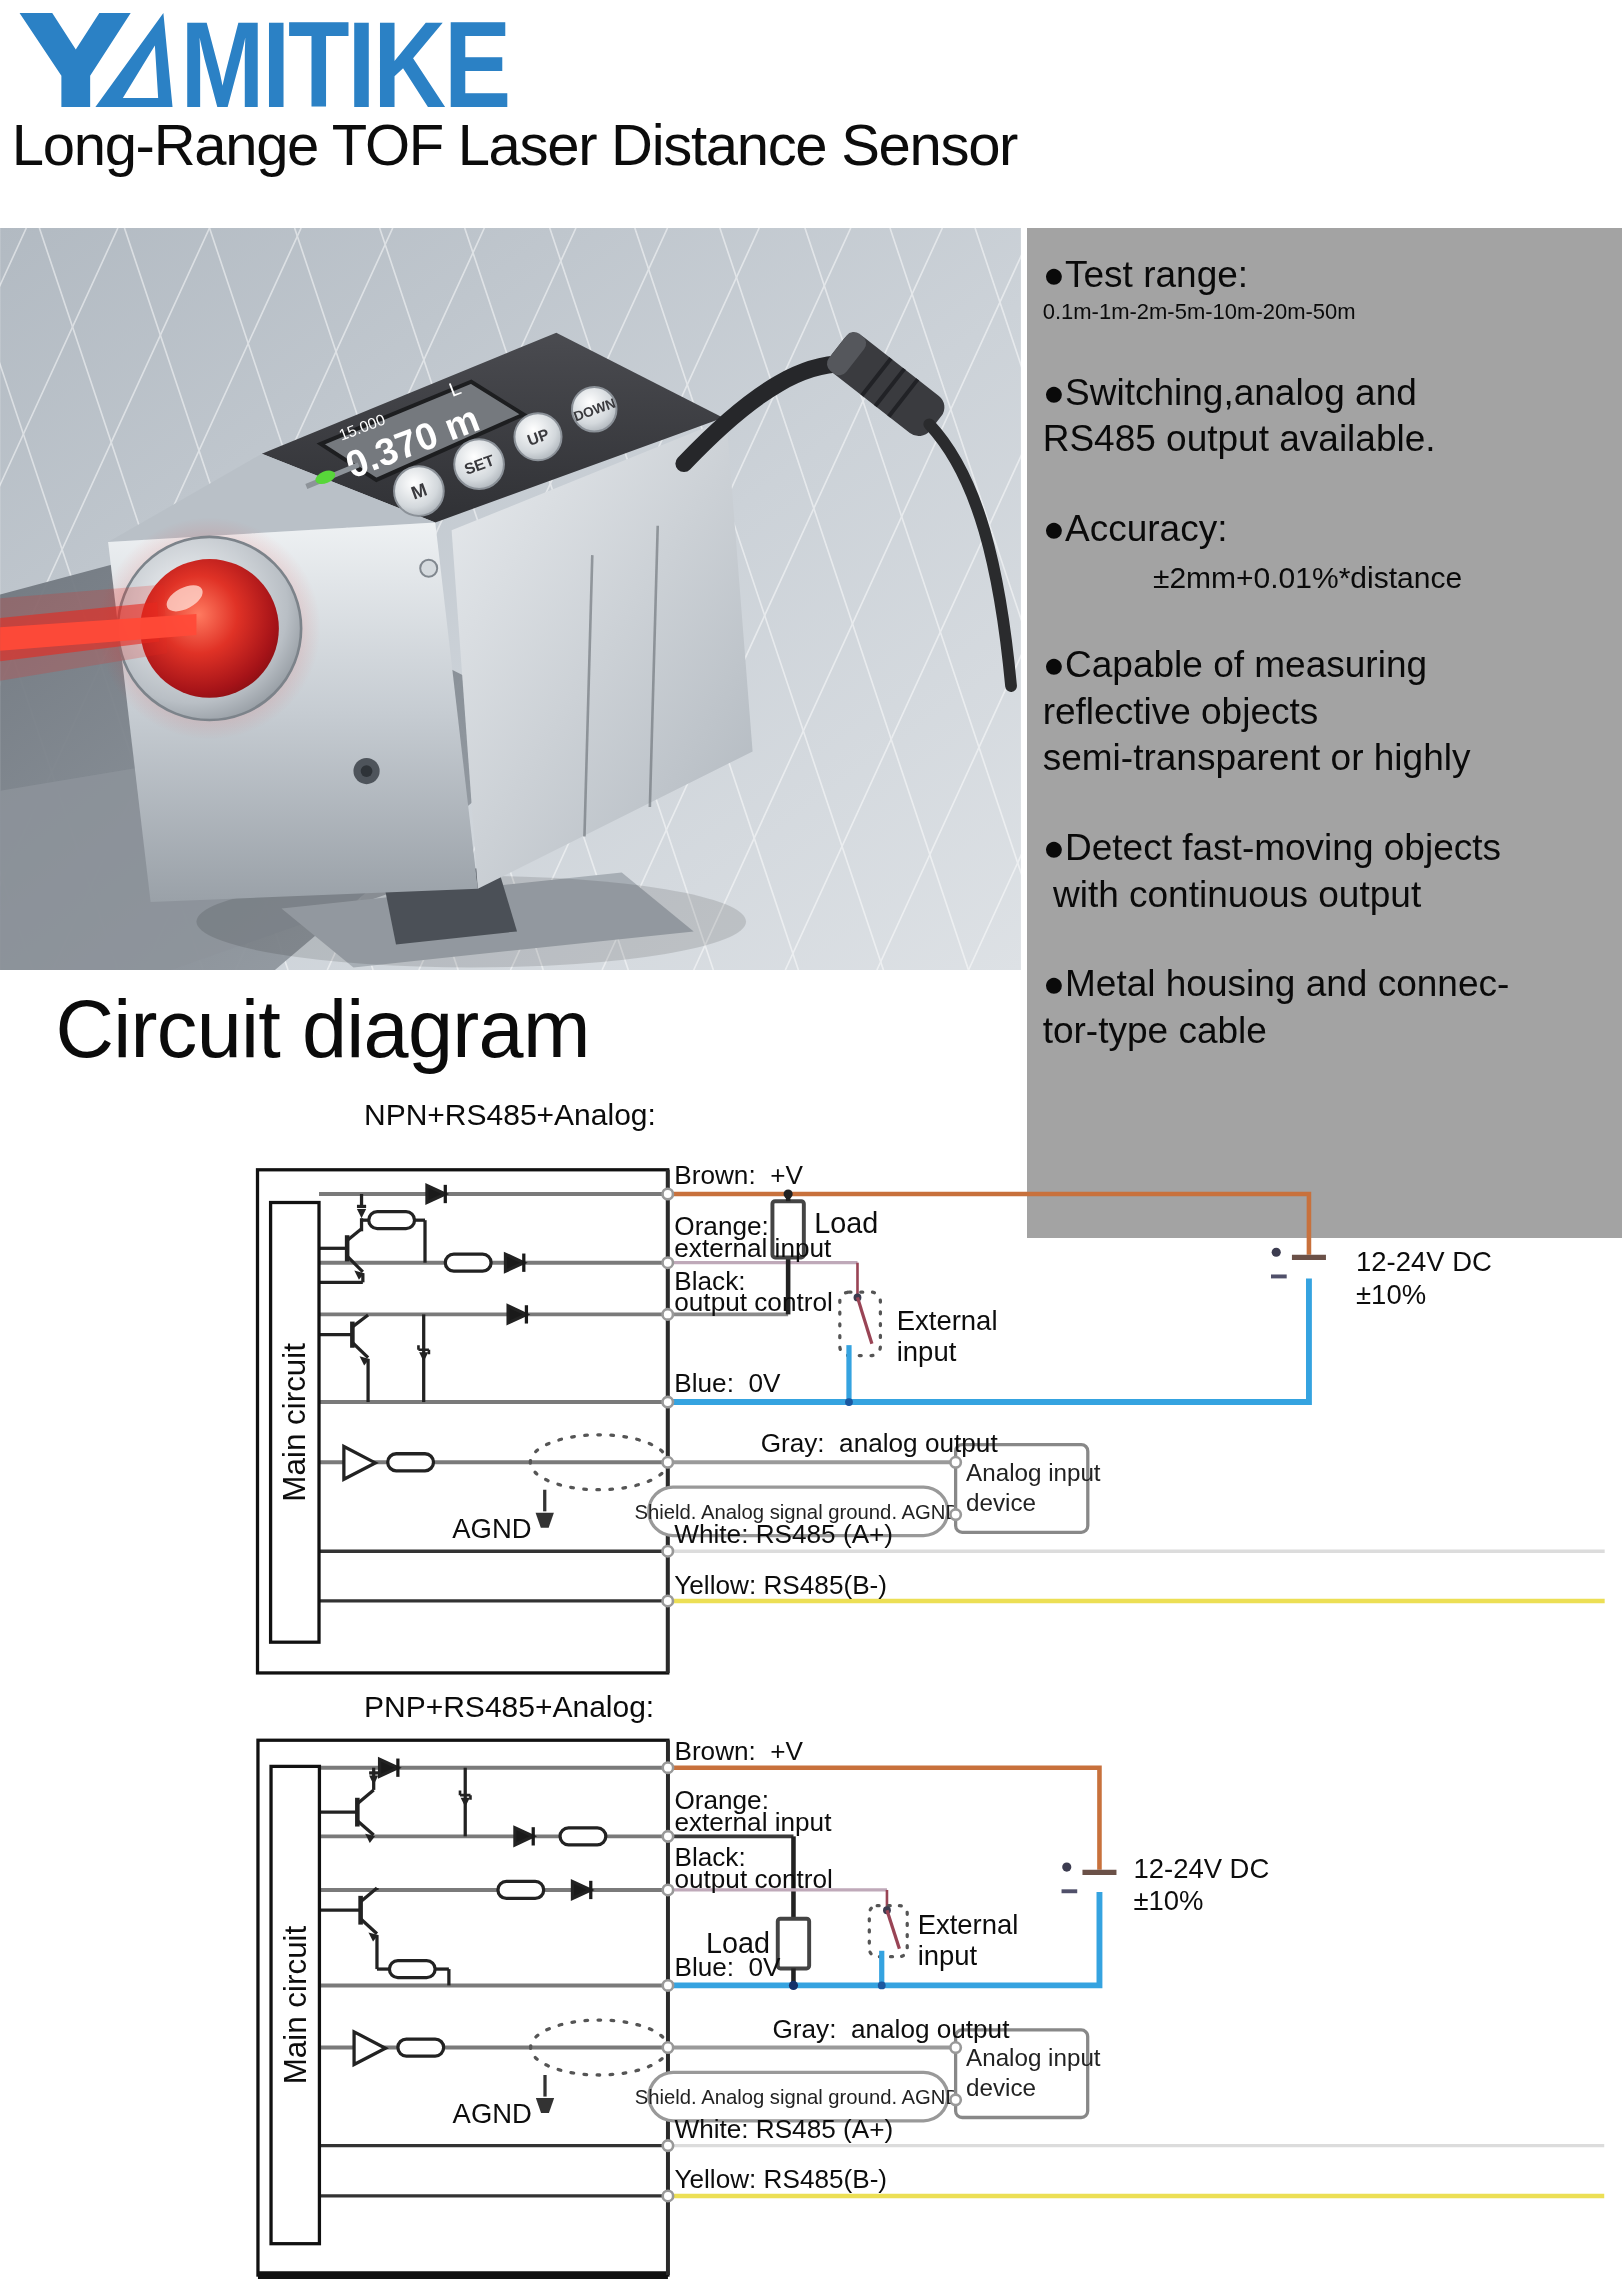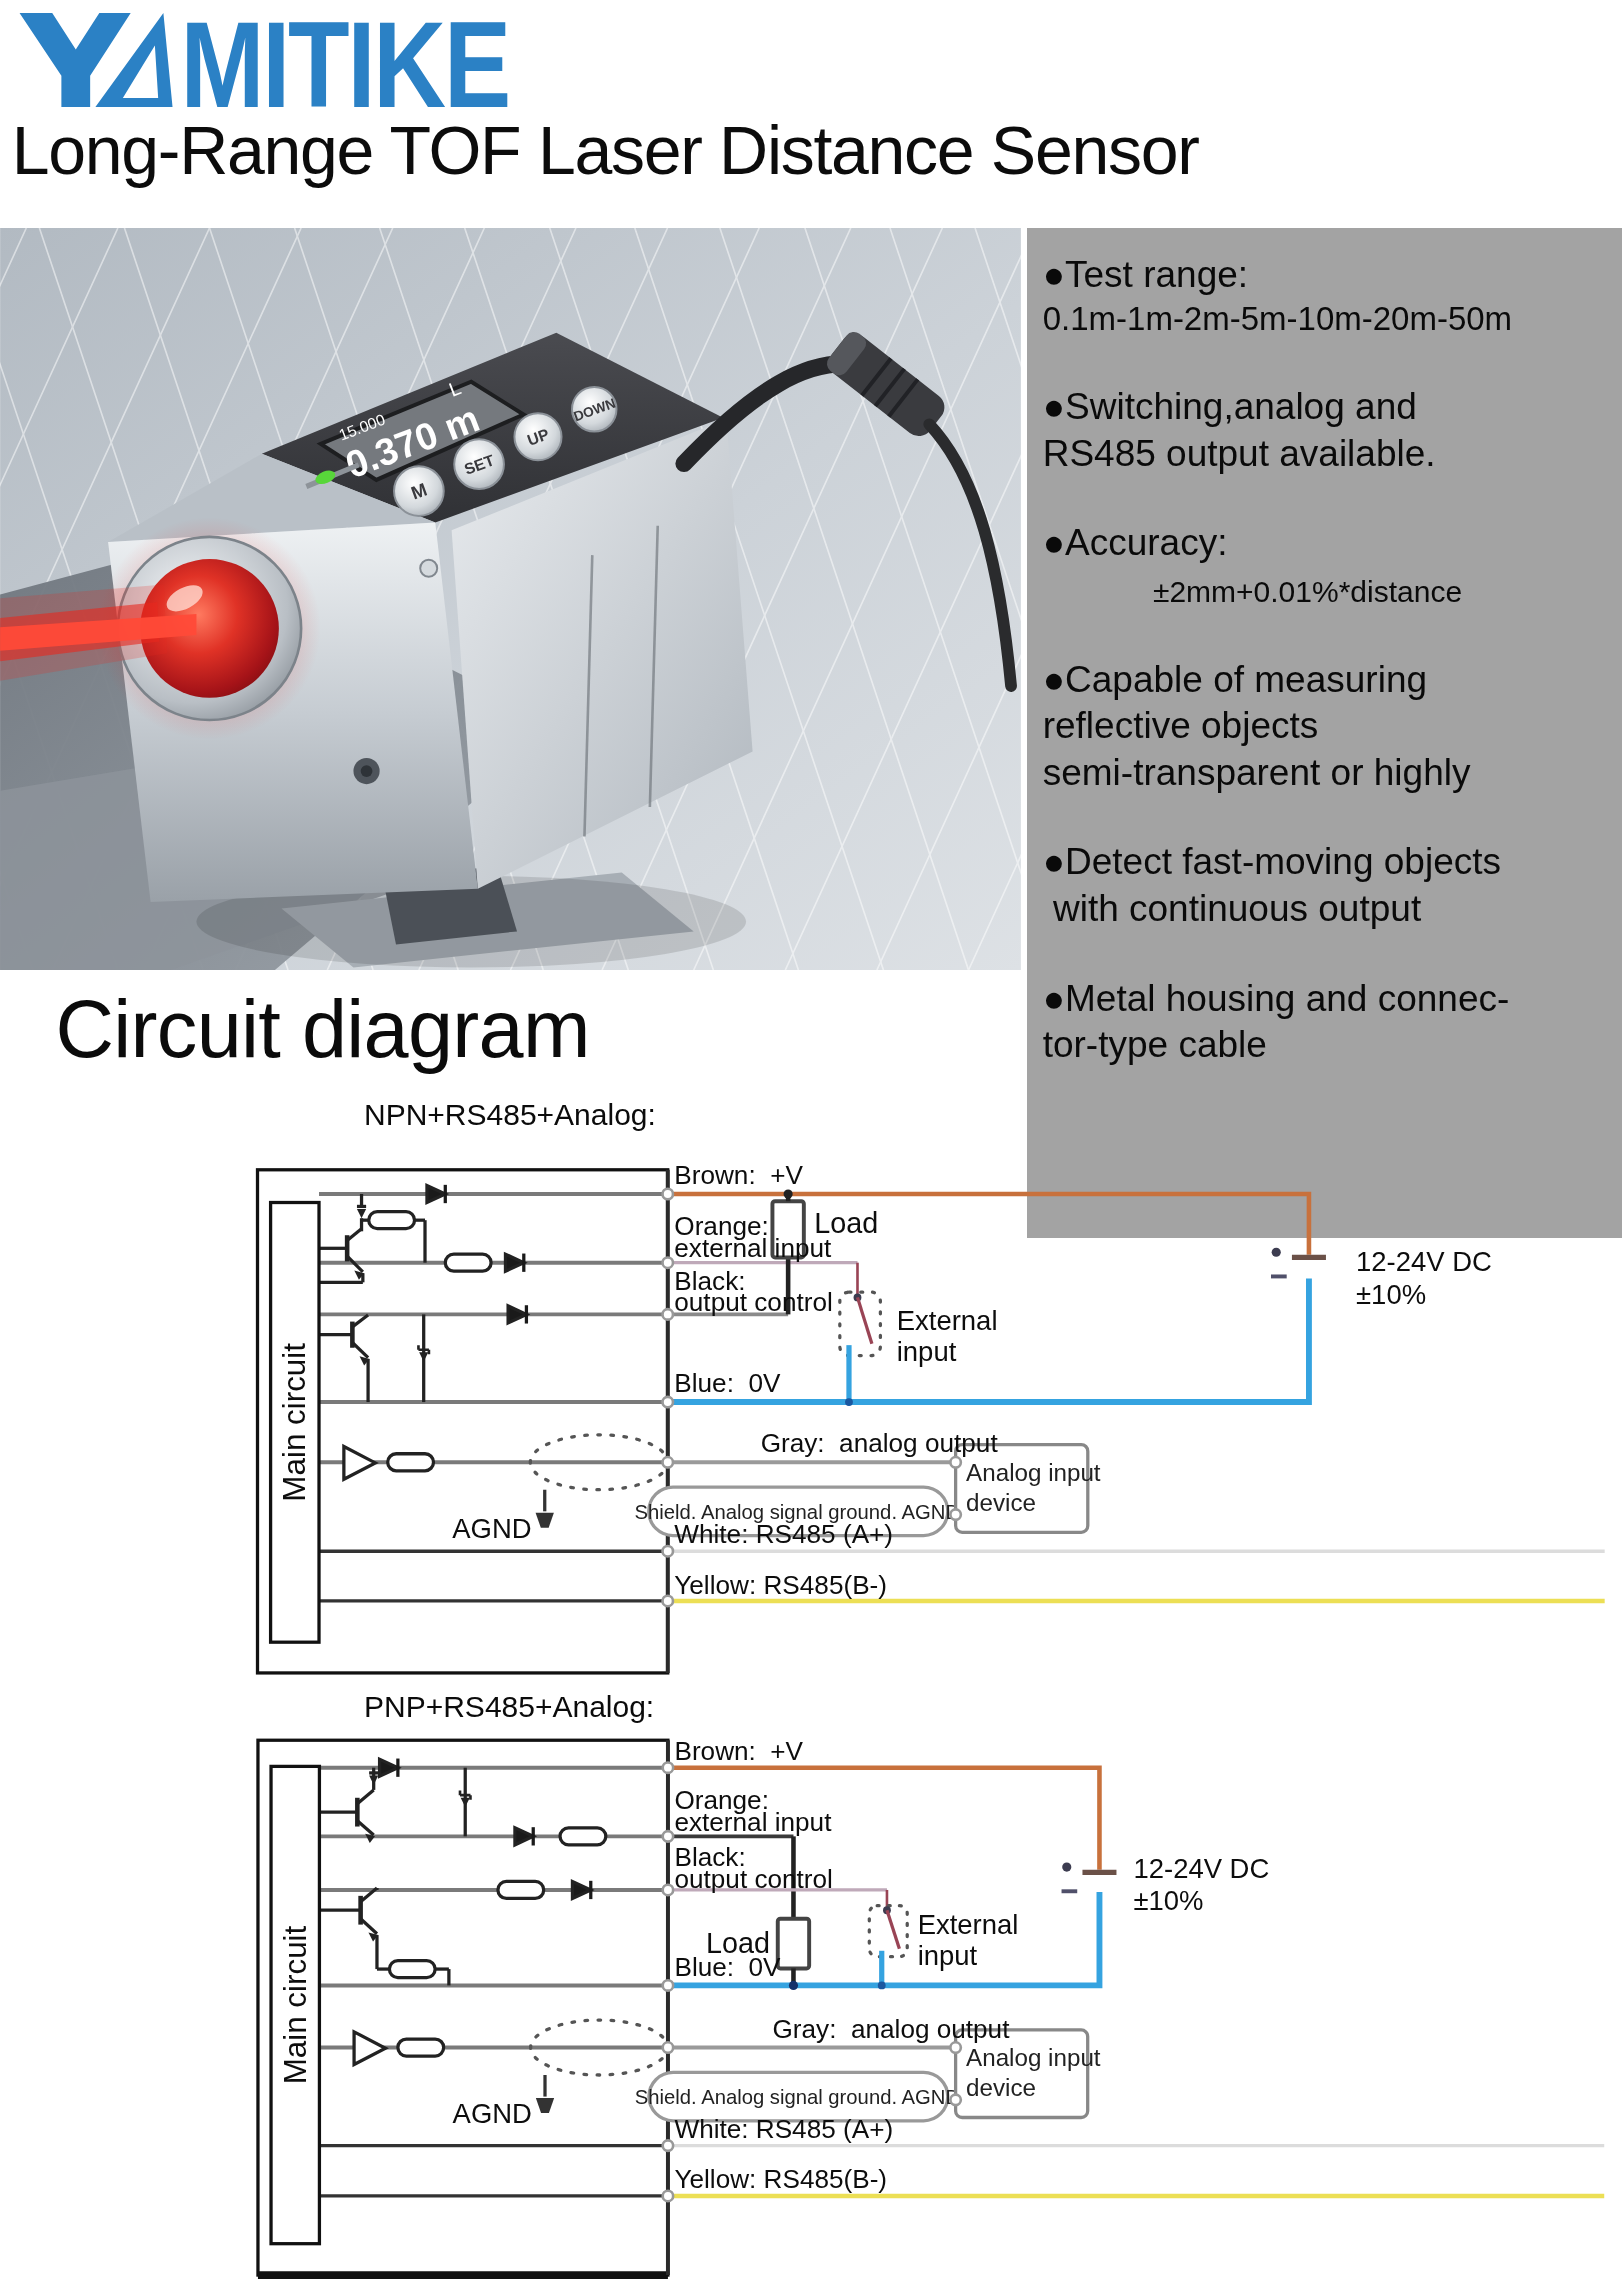--- a/index.html
+++ b/index.html
@@ -2,31 +2,31 @@
 <html style="font-size:10.5px"><head>
 <meta charset="utf-8">
 <style>
   html,body{margin:0;padding:0;background:#ffffff;}
   .page{position:relative;width:1623px;height:2295px;background:#fff;overflow:hidden;
         font-family:"Liberation Sans", sans-serif;color:#111;}
 
   
   .logo-svg{position:absolute;left:18.3px;top:9.2px;}
   .page-title{position:absolute;left:11.8px;top:111px;width:1597px;
-      font-size:68px;font-weight:400;letter-spacing:-1.3px;color:#0c0c0c;white-space:nowrap;}
+      font-size:58px;font-weight:400;letter-spacing:-1.3px;color:#0c0c0c;white-space:nowrap;}
 
   
   .photo{position:absolute;left:0;top:228px;width:1021px;height:742px;}
 
   
   .panel{position:absolute;left:1027px;top:228px;width:602px;height:1010px;
          background:#a3a3a3;box-sizing:border-box;padding:23.6px 6.5px 0 15.7px;}
   .feat{margin-bottom:43px;}
   .f-line{font-size:37px;line-height:1.26;color:#0a0a0a;white-space:pre-wrap;}
-  .f-small{font-size:33px;line-height:1.3;color:#0a0a0a;}
+  .f-small{font-size:22px;line-height:1.3;color:#0a0a0a;}
   .f-acc-small{font-size:30px;margin-left:28px;}
 
   
   .section-title{position:absolute;left:10.5px;top:983px;font-size:81px;font-weight:400;
                  letter-spacing:-0.7px;color:#0b0b0b;margin-left:45px;}
   .diag-title{position:absolute;font-size:30px;font-weight:400;color:#0b0b0b;}
   .npn-title{left:364px;top:1098px;}
   .pnp-title{left:364px;top:1690px;}
   .diag-svg{position:absolute;left:249px;}
   .npn-svg{top:1158px;}

